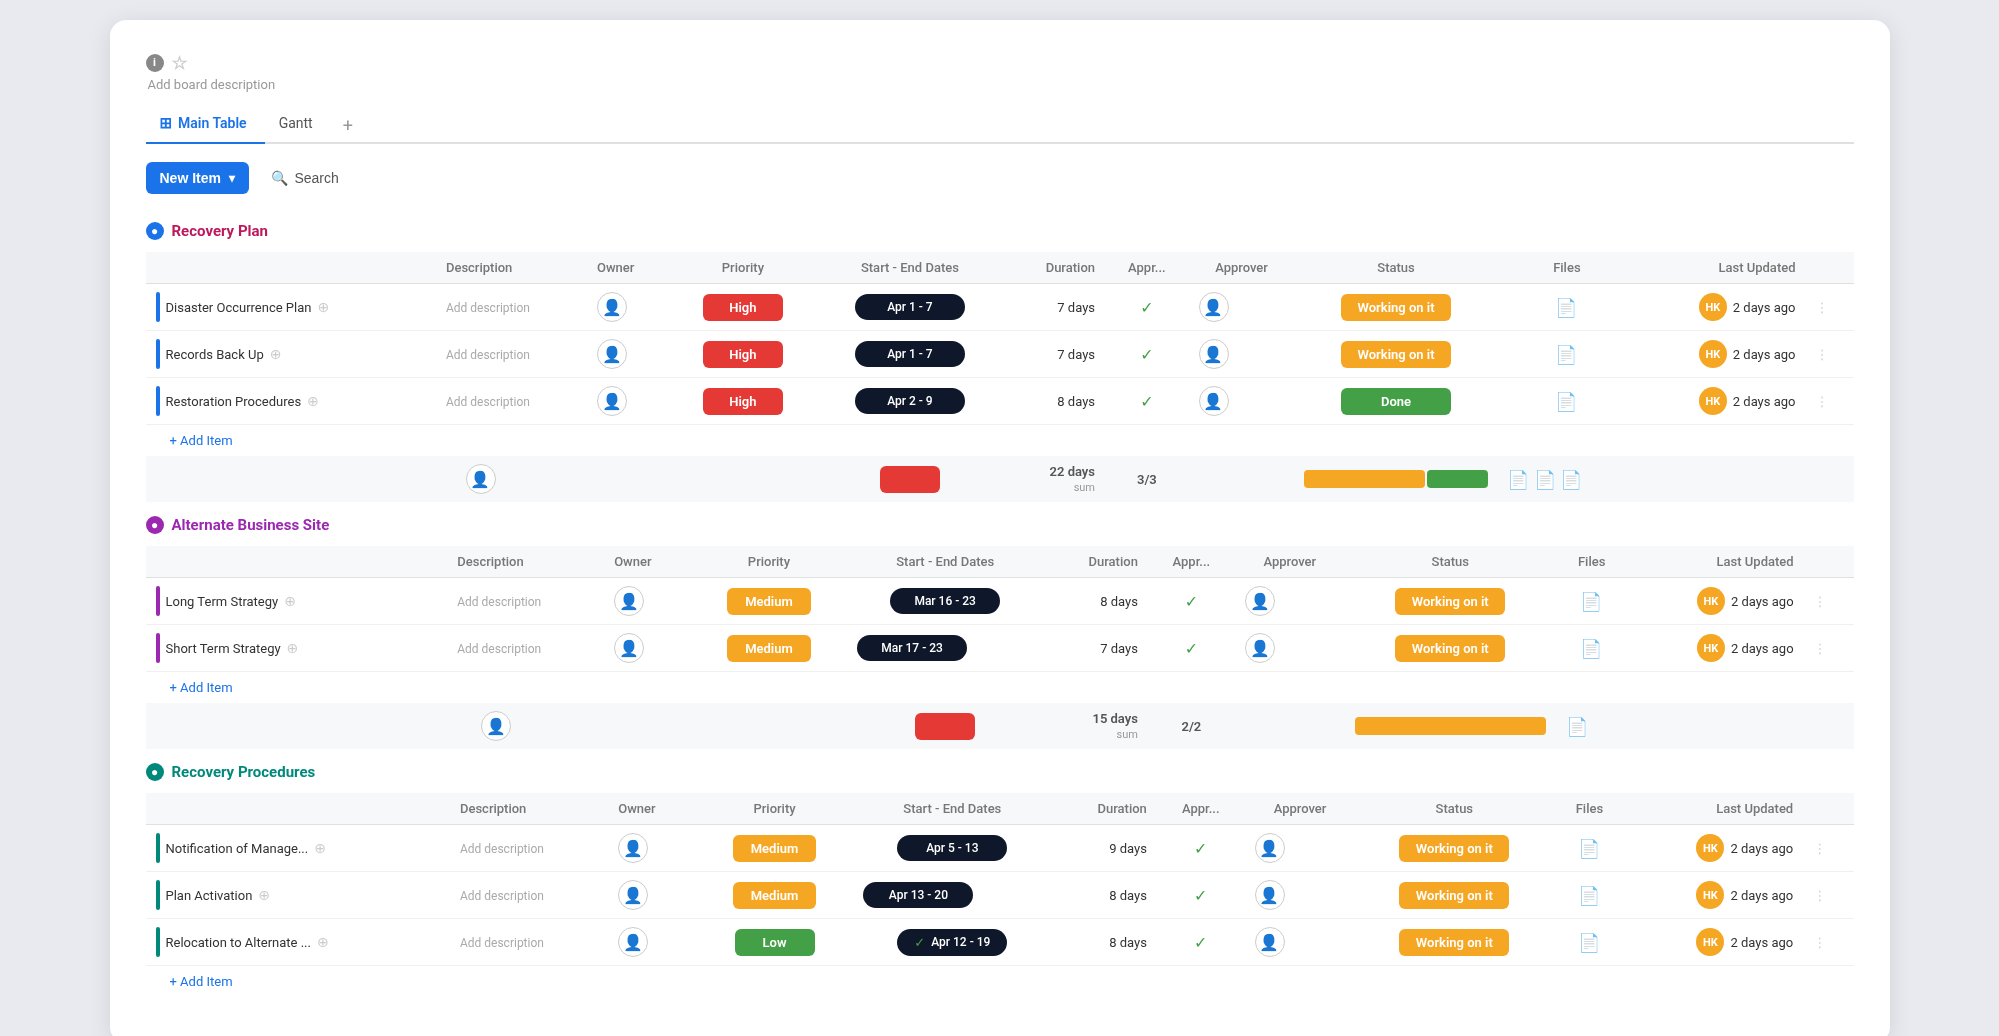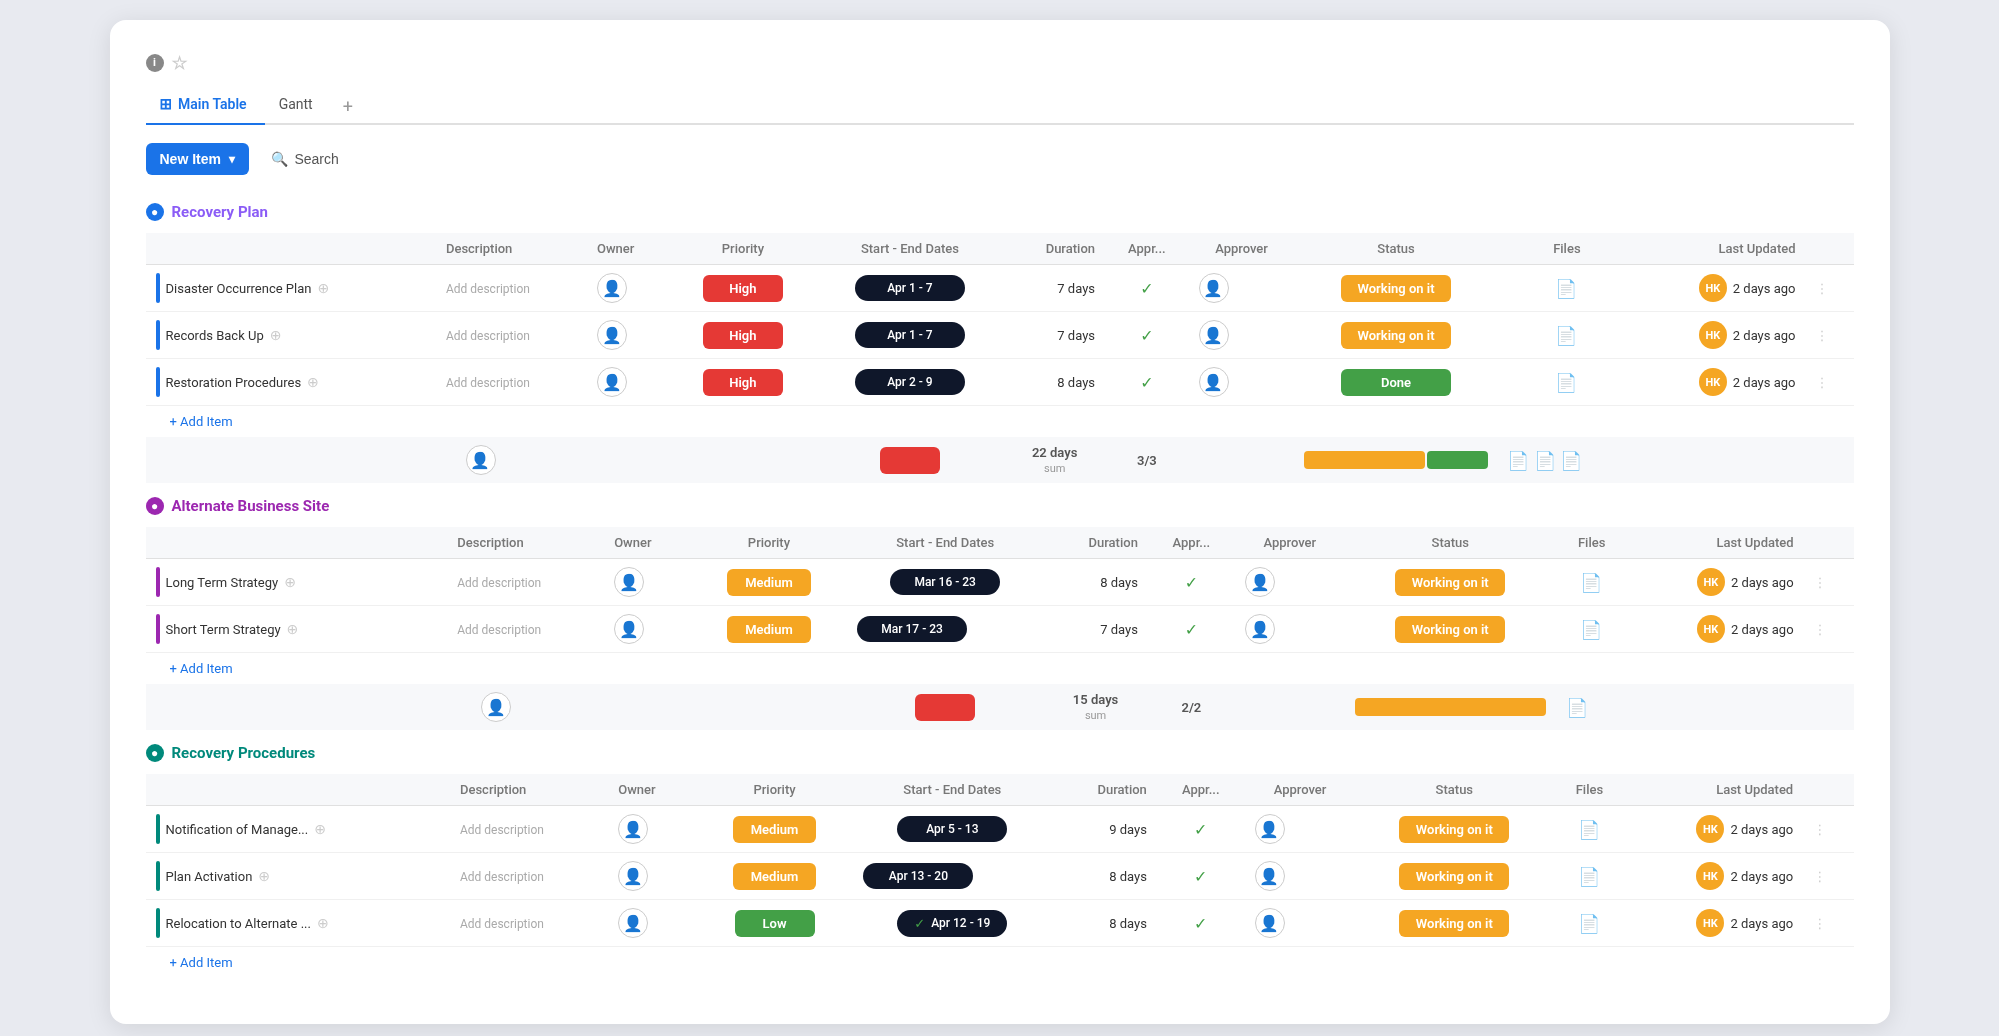--- a/index.html
+++ b/index.html
@@ -129,21 +129,21 @@
       width: 18px; height: 18px;
       border-radius: 50%;
       display: flex; align-items: center; justify-content: center;
       font-size: 12px;
       color: #fff;
     }
     .section-icon.blue { background: #1a73e8; }
     .section-icon.purple { background: #9c27b0; }
     .section-icon.teal { background: #00897b; }
     .section-title-text { cursor: pointer; }
-    .section-title-text.blue { color: #8b5cf6; }
+    .section-title-text.blue { color: #be185d; }
     .section-title-text.purple { color: #9c27b0; }
     .section-title-text.teal { color: #00897b; }
 
     table {
       width: 100%;
       border-collapse: collapse;
       font-size: 13px;
     }
     .col-headers th {
       padding: 8px 10px;
@@ -248,21 +248,21 @@
       padding: 8px 10px 8px 24px;
       cursor: pointer;
     }
     .summary-row td {
       background: #f7f8fa;
       padding: 8px 10px;
       color: #555;
       font-size: 13px;
     }
     .summary-duration {
-      text-align: center;
+      text-align: right;
       font-weight: 600;
       font-size: 13px;
     }
     .summary-sub { color: #999; font-size: 11px; font-weight: 400; }
     .summary-approve { text-align: center; font-weight: 600; }
     .summary-status-bar {
       display: flex;
       gap: 2px;
       min-width: 120px;
     }
@@ -279,20 +279,21 @@
   </style>
 </head>
 <body>
 
 <div class="card">
 
   <div class="page-title">
     <span class="info-icon">i</span>
     <span class="star-icon">☆</span>
   </div>
+  <div class="board-desc">Add board description</div>
 
   <div class="tabs">
     <div class="tab active">
       <span class="tab-icon">⊞</span>
       <span>Main Table</span>
     </div>
     <div class="tab">
       <span>Gantt</span>
     </div>
     <div class="tab-add">+</div>

